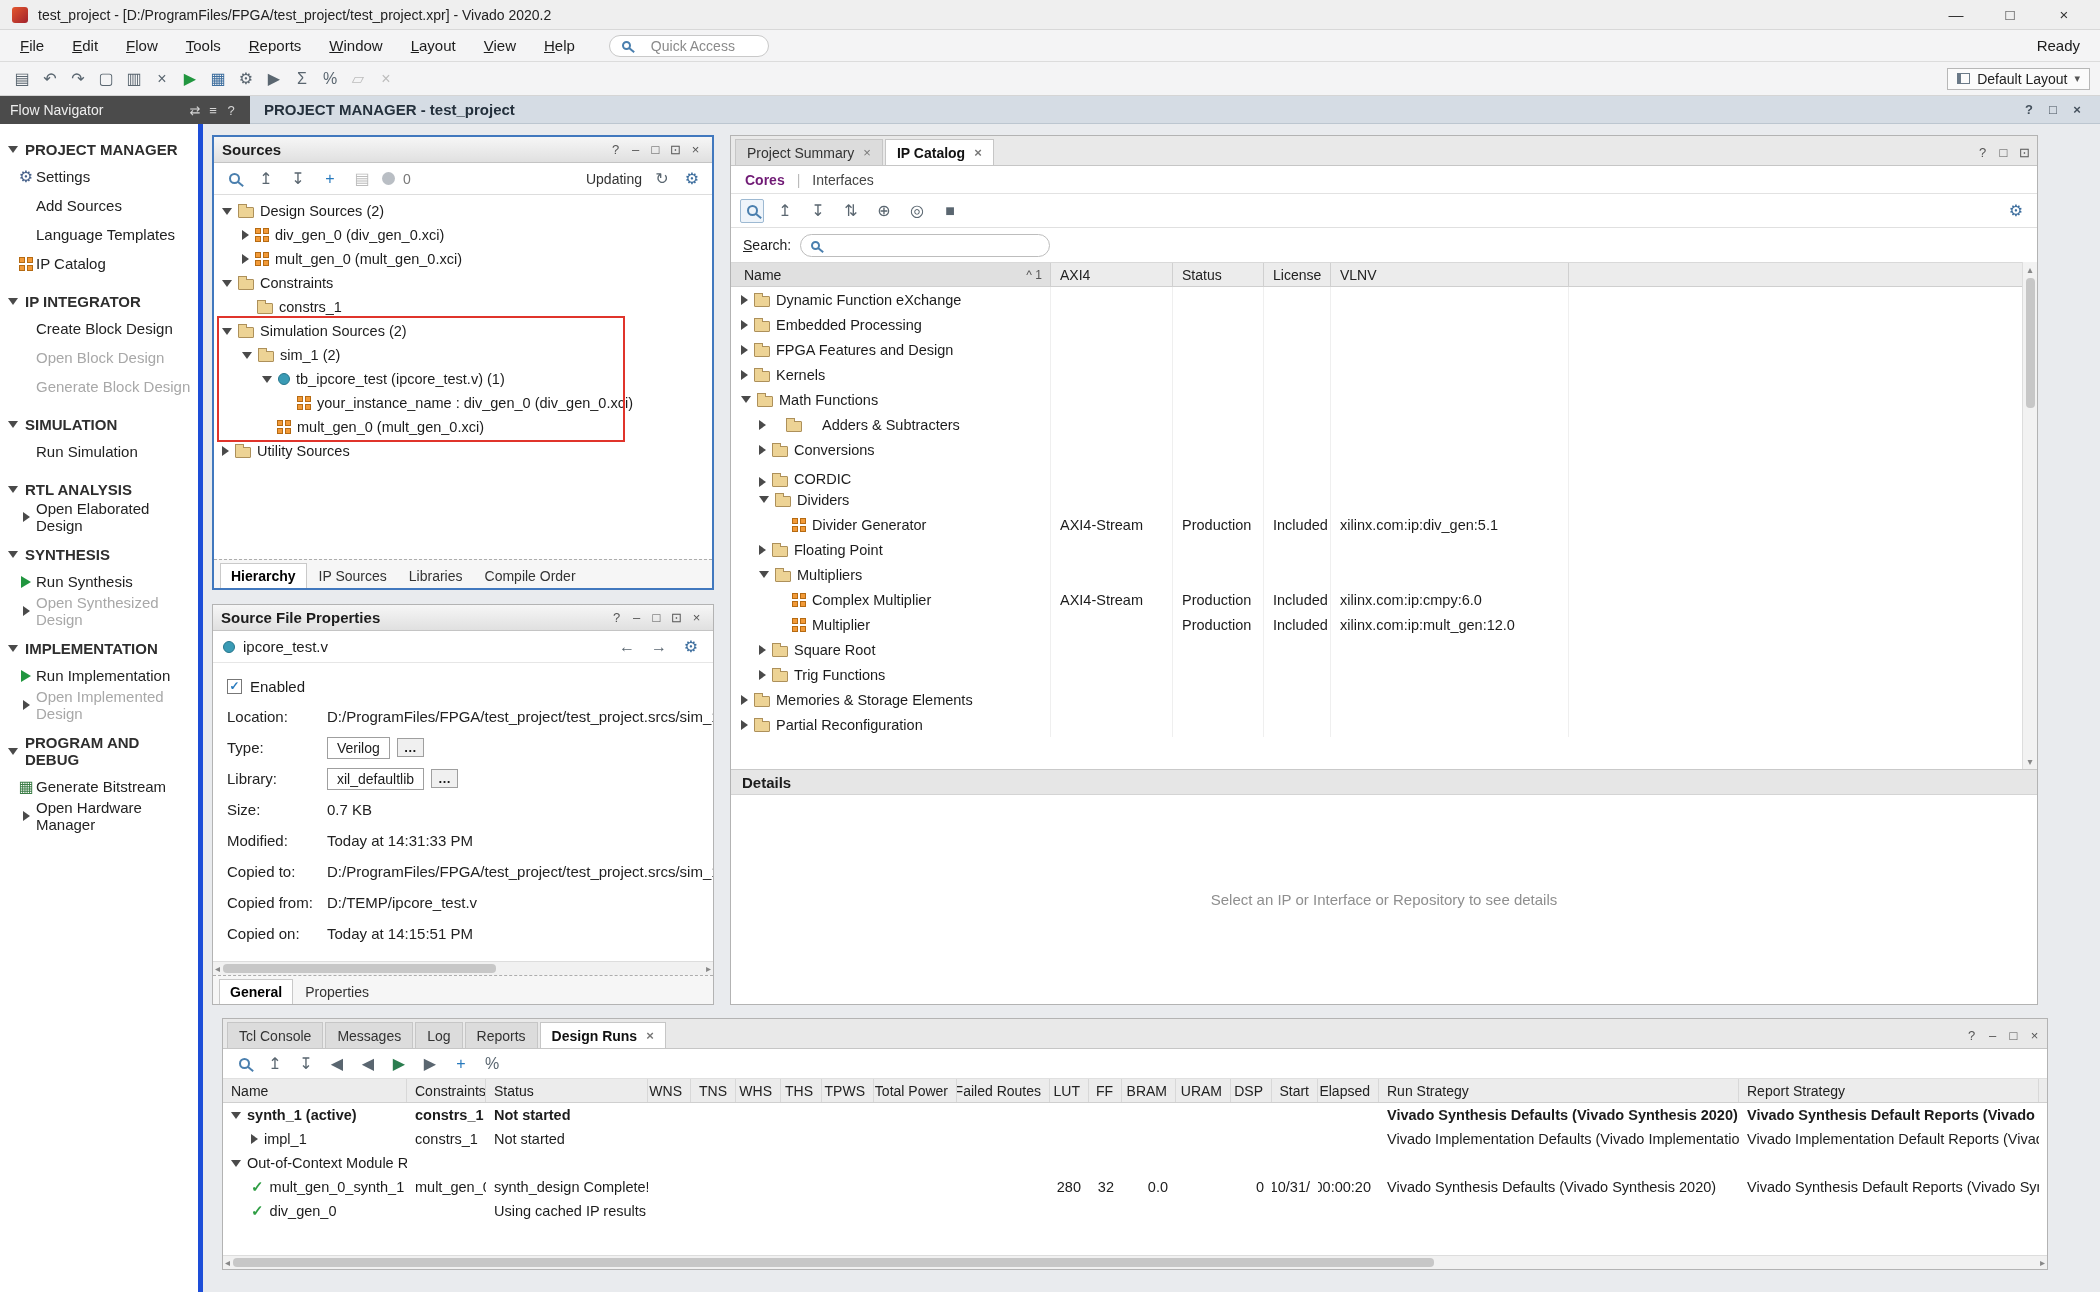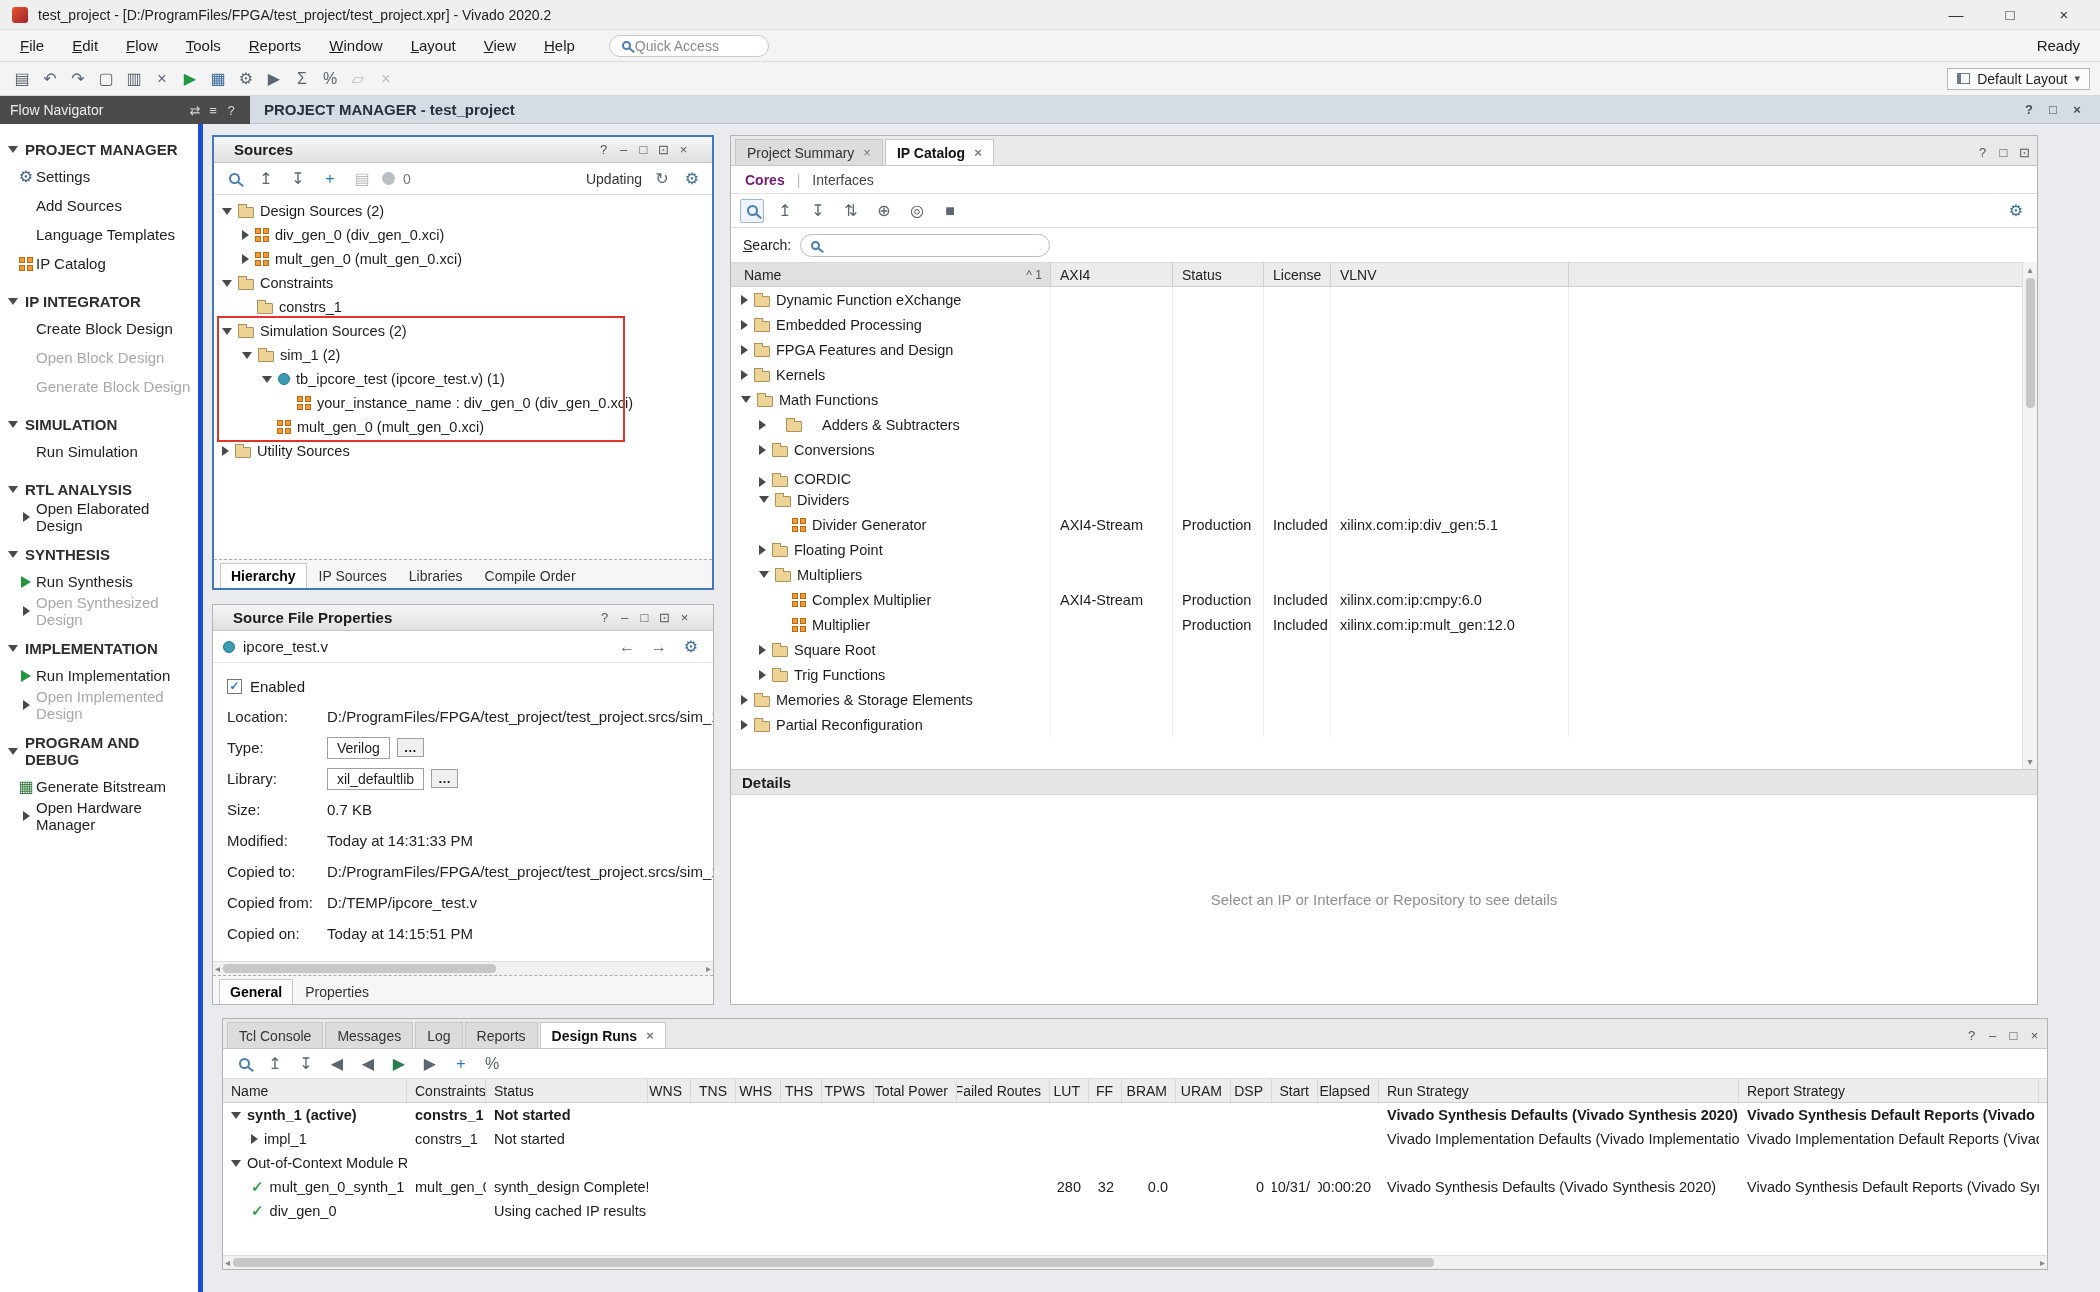--- a/index.html
+++ b/index.html
@@ -11,21 +11,21 @@
 .app-logo{width:16px;height:16px;border-radius:3px;background:linear-gradient(135deg,#e4572e 0%,#a1222c 100%);flex:none}
 .titlebar-title{font-size:14px;color:#222}
 .window-controls{margin-left:auto;display:flex;gap:38px;padding-right:16px}
 .wc{font-size:15px;color:#333;width:16px;text-align:center;cursor:default}
 
 
 .menubar{height:32px;display:flex;align-items:center;padding:0 20px;background:#f4f4f5;border-bottom:1px solid #dcdcdc}
 .menu-items{display:flex;gap:28px}
 .menu-item{display:inline-block;cursor:default}
 .menu-item::first-letter{text-decoration:underline}
-.quick-access{display:flex;align-items:center;gap:4px;border:1px solid #c9c9c9;border-radius:12px;padding:2px 12px;color:#8a8a8a;min-width:160px;font-size:14px;margin-left:34px;background:#fff}
+.quick-access{display:flex;align-items:center;gap:20px;border:1px solid #c9c9c9;border-radius:12px;padding:2px 12px;color:#8a8a8a;min-width:160px;font-size:14px;margin-left:34px;background:#fff}
 .ready{margin-left:auto;color:#1c1c1c}
 
 
 .main-toolbar{height:34px;display:flex;align-items:center;gap:4px;padding:0 10px;background:#f4f4f5;border-bottom:1px solid #d5d5d5}
 .gicon{display:inline-flex;align-items:center;justify-content:center;width:24px;height:24px;font-size:16px;color:#5a6670;cursor:default}
 .gicon.disabled{color:#bcbcbc}
 .layout-select{margin-left:auto;display:flex;align-items:center;gap:7px;border:1px solid #b7b7b7;background:#fbfbfb;padding:2px 9px;font-size:14px;color:#222}
 .layout-grid{width:13px;height:11px;border:1px solid #6b7a88;border-left-width:4px}
 .caret{font-size:11px;color:#555}
 
@@ -66,21 +66,21 @@
 .mag{position:relative;width:11px;height:11px;border:2px solid #4a7fae;border-radius:50%;display:inline-block}
 .mag::after{content:"";position:absolute;width:7px;height:2px;background:#4a7fae;bottom:-3px;right:-6px;transform:rotate(40deg)}
 .iconbox{border:1px solid #9db9d2;background:#eef4fa;border-radius:2px}
 
 
 .panel{position:absolute;background:#fff;border:1px solid #b3b3b3;display:flex;flex-direction:column}
 #sources-panel{left:9px;top:11px;width:502px;height:455px;border:2px solid #4178be}
 #props-panel{left:9px;top:480px;width:502px;height:401px}
 #catalog-panel{left:527px;top:11px;width:1308px;height:870px}
 #runs-panel{left:19px;top:894px;width:1826px;height:252px}
-.phead{height:26px;display:flex;align-items:center;background:linear-gradient(#f6f6f6,#e0e0e0);border-bottom:1px solid #c4c4c4;padding:0 20px;gap:0;flex:none}
+.phead{height:26px;display:flex;align-items:center;background:linear-gradient(#f6f6f6,#e0e0e0);border-bottom:1px solid #c4c4c4;padding:0 8px;gap:0;flex:none}
 .phead-title{font-weight:bold}
 .phead .spacer{flex:1}
 .picon{display:inline-flex;align-items:center;justify-content:center;width:17px;height:17px;font-size:13px;color:#555;cursor:default}
 .ptool{height:32px;display:flex;align-items:center;gap:8px;padding:0 8px;border-bottom:1px solid #dddddd;flex:none}
 .ptool .spacer{flex:1}
 .badge-dot{width:13px;height:13px;border-radius:50%;background:#b9bec4;display:inline-block}
 .badge-count{color:#777;font-size:14px}
 .updating{color:#333;font-size:14px}
 
 

